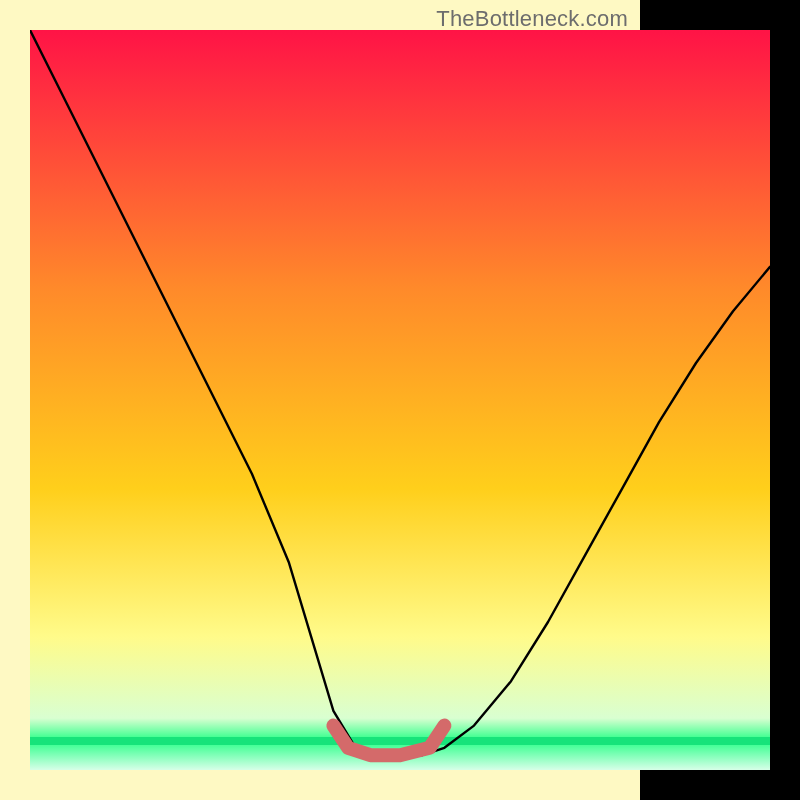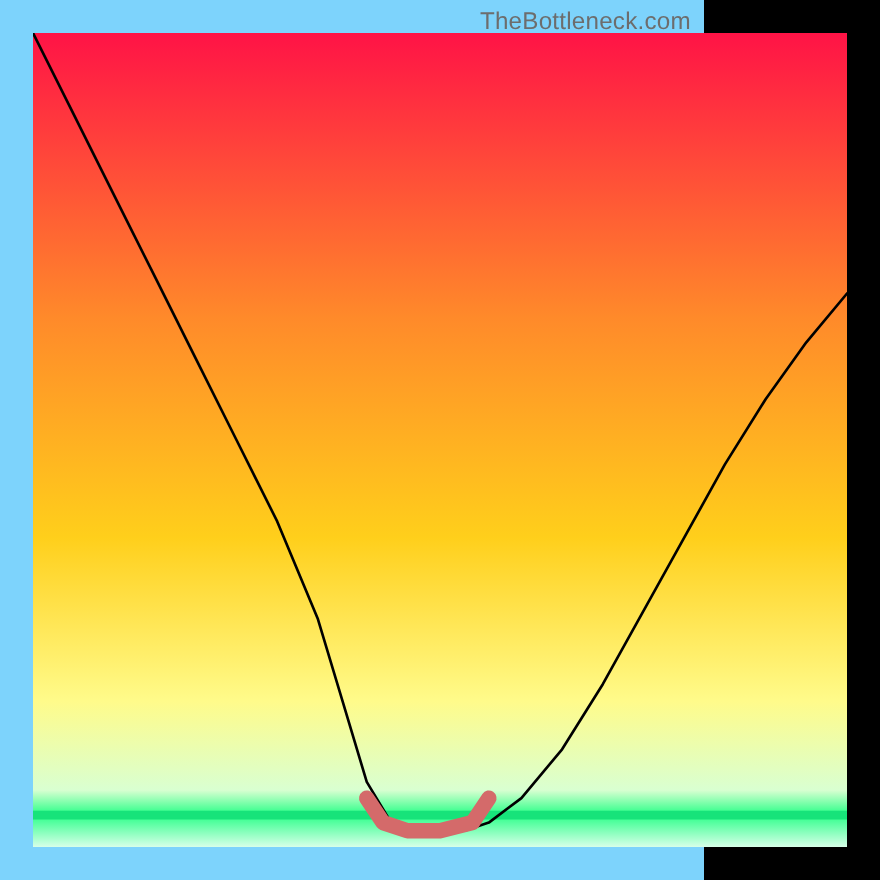--- a/index.html
+++ b/index.html
@@ -8,21 +8,21 @@
     width: 800px;
     height: 800px;
     background: #000;
     overflow: hidden;
     font-family: Arial, Helvetica, sans-serif;
   }
   .stage {
     position: relative;
     width: 640px;
     height: 800px;
-    background: #7dd3fc;
+    background: #fef9c3;
   }
   .plot-area {
     position: absolute;
     left: 30px;
     top: 30px;
     width: 740px;
     height: 740px;
   }
   .watermark {
     position: absolute;

